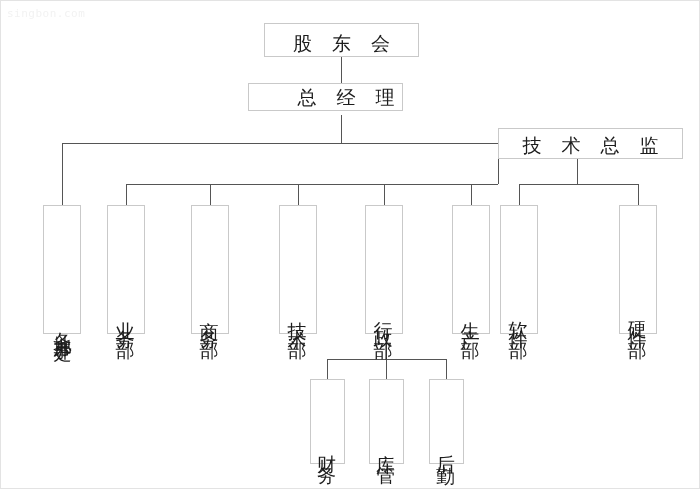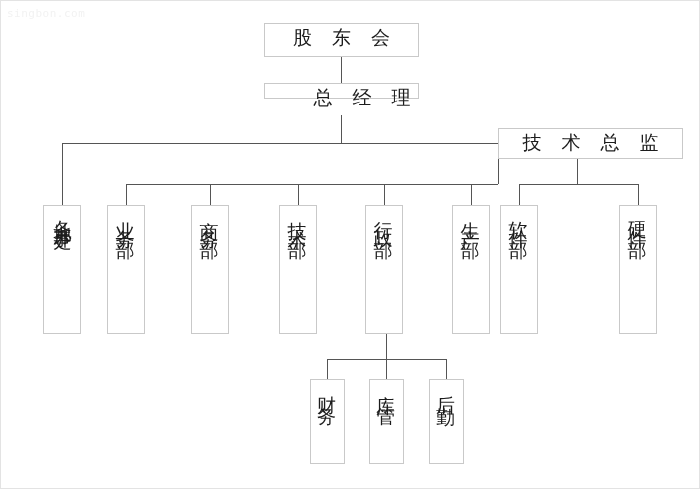--- a/index.html
+++ b/index.html
@@ -31,21 +31,21 @@
     user-select: none;
     white-space: nowrap;
   }
   
   .node {
     position: absolute;
     background: #ffffff;
     border: 1px solid #c9c9c9;
     box-sizing: border-box;
     display: flex;
-    align-items: flex-start;
+    align-items: flex-end;
     justify-content: center;
     color: #1c1c1c;
   }
   .node .label {
     display: block;
     text-align: center;
     line-height: 1.38;
   }
   
   .node.horiz .label {
@@ -112,21 +112,21 @@
   <div class="line v" style="left:385px; top:333px; height:45px;"></div>
   <div class="line h" style="left:326px; top:358px; width:119px;"></div>
   <div class="line v" style="left:326px; top:358px; height:20px;"></div>
   <div class="line v" style="left:385px; top:358px; height:20px;"></div>
   <div class="line v" style="left:445px; top:358px; height:20px;"></div>
 
   <div class="node horiz" style="left:263px; top:22px; width:155px; height:34px;">
     <span class="label">股 东 会</span>
   </div>
 
-  <div class="node horiz" style="left:263px; top:82px; width:155px; height:16px;padding-left:41px;">
+  <div class="node horiz" style="left:247px; top:82px; width:155px; height:28px;padding-left:41px;">
     <span class="label">总 经 理</span>
   </div>
 
   <div class="node horiz" style="left:497px; top:127px; width:185px; height:31px;">
     <span class="label">技 术 总 监</span>
   </div>
 
   <div class="node vert tight" style="left:42px; top:204px; width:38px; height:129px;">
     <span class="label">各地办事处</span>
   </div>

